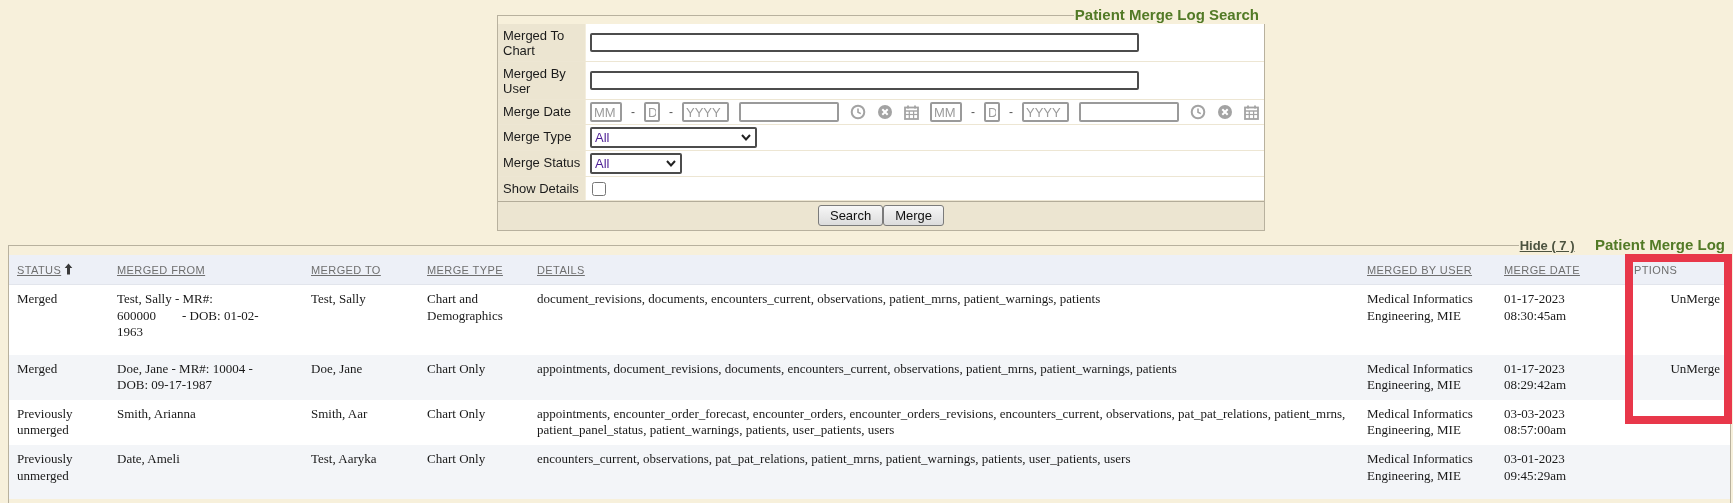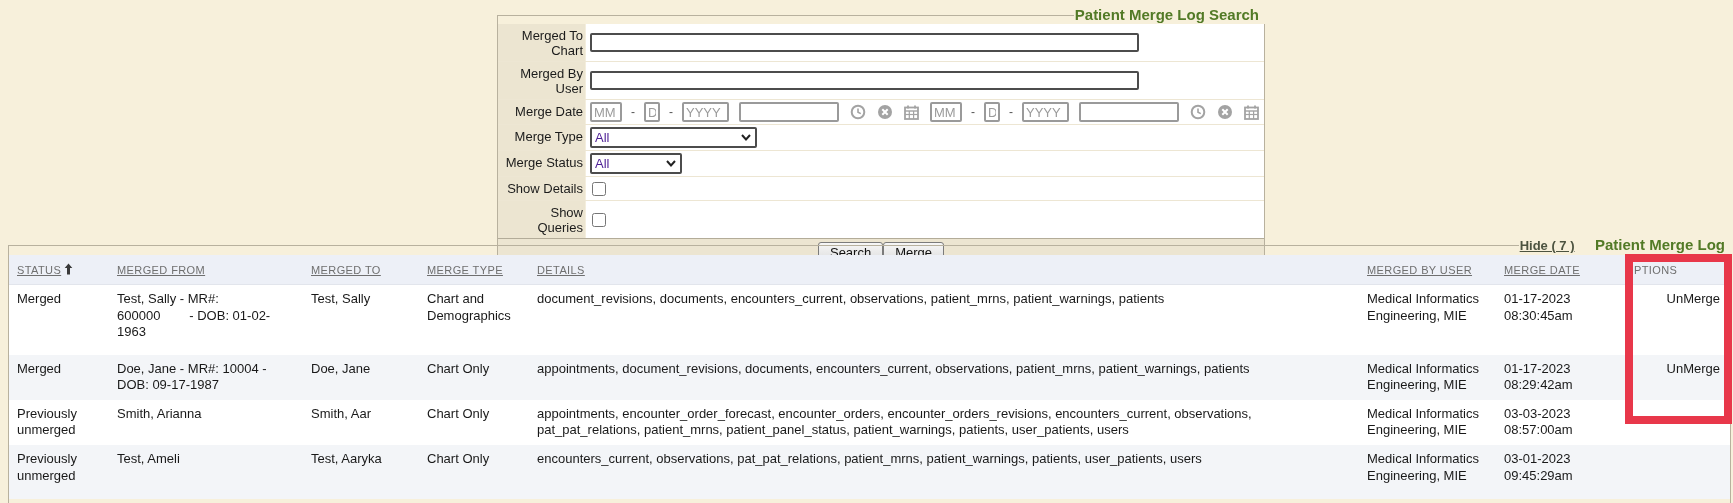--- a/index.html
+++ b/index.html
@@ -16,21 +16,21 @@
   #search-panel {
     position:absolute; left:497px; top:6px; width:737px;
     background:#f7f0db; padding:0;
   }
   #search-panel legend, #log-panel legend { margin-left:1px; padding:0 6px 0 1px;text-align:right; }
   .legend-title { color:#527a26; font-weight:bold; font-size:15px; }
   .form-table { background:#fff; }
   .form-row { display:flex; align-items:stretch; min-height:24px; border-bottom:1px solid #ede6d3; background:#fff; }
   .form-label {
     width:88px; flex:0 0 88px; background:#ece5d1; font-size:13px;
-    padding:4px 2px 3px 5px; color:#1b1b1b; border-right:1px solid #f4eedd;text-align:right;
+    padding:4px 2px 3px 5px; color:#1b1b1b; border-right:1px solid #f4eedd;
   }
   .form-field { flex:1; display:flex; align-items:center; padding:2px 4px; gap:10px; background:#fff; }
   .txt-wide {
     width:549px; height:19px; border:2px solid #4c4c4c; border-radius:2px;
     font-size:13px; padding:0 3px; font-family:inherit;
   }
   .txt-sm { height:20px; border:2px solid #9a9a9a; border-radius:2px; font-size:13px; padding:0 2px; color:#444; font-family:inherit; }
   .txt-sm::placeholder, .txt-wide::placeholder { color:#9b9b9b; }
   .w-mm { width:32px; } .w-dd { width:16px; } .w-yy { width:47px; } .w-time { width:100px; }
   .dash { color:#555; font-size:12px; margin:0 -1px; }
@@ -62,21 +62,21 @@
   #log-table th {
     background:#edf0f7; color:#6f6f6f; font-size:11px; font-weight:normal;
     text-align:left; padding:8px 4px 7px 8px; letter-spacing:0.4px; white-space:nowrap;
     border-bottom:1px solid #e2e5ec;
   }
   .th-link { text-decoration:underline; cursor:pointer; }
   .th-plain { text-decoration:none; }
   th.col-options, td.col-options { text-align:right; padding-right:16px; }
   #log-table td {
     font-size:13px; color:#191919; padding:6px 10px 6px 8px; vertical-align:top;
-    line-height:1.28; white-space:pre-wrap; overflow:hidden;
+    line-height:1.28; white-space:pre-wrap; overflow:hidden;font-family:Liberation Serif, serif;
   }
   tr.alt td { background:#f3f5f8; }
   .sort-icon { display:inline-block; vertical-align:-1px; margin-left:3px; }
   .unmerge-link { cursor:pointer; color:#191919; }
 
   
   #options-highlight {
     position:absolute; left:1625px; top:254px; width:107px; height:170px;
     border:8px solid #e8374a; z-index:5; pointer-events:none;
   }
@@ -198,26 +198,20 @@
         </div>
       </div>
 
       <div class="form-row">
         <div class="form-label">Show Details</div>
         <div class="form-field">
           <input type="checkbox" style="">
         </div>
       </div>
 
-      <div class="form-row" style="border-bottom:none;">
-        <div class="form-label">Show Queries</div>
-        <div class="form-field">
-          <input type="checkbox" style="">
-        </div>
-      </div>
 
       <div class="btn-row">
         <button class="btn">Search</button>
         <button class="btn">Merge</button>
       </div>
     </div>
   </fieldset>
 
   <fieldset id="log-panel">
     <legend>
@@ -279,21 +273,21 @@
           <td>Smith, Arianna</td>
           <td>Smith, Aar</td>
           <td>Chart Only</td>
           <td>appointments, encounter_order_forecast, encounter_orders, encounter_orders_revisions, encounters_current, observations, pat_pat_relations, patient_mrns, patient_panel_status, patient_warnings, patients, user_patients, users</td>
           <td>Medical Informatics Engineering, MIE</td>
           <td>03-03-2023 08:57:00am</td>
           <td class="col-options"></td>
         </tr>
         <tr class="alt">
           <td style="height:54px">Previously unmerged</td>
-          <td>Test, Ameli</td>
+          <td>Date, Ameli</td>
           <td>Test, Aaryka</td>
           <td>Chart Only</td>
           <td>encounters_current, observations, pat_pat_relations, patient_mrns, patient_warnings, patients, user_patients, users</td>
           <td>Medical Informatics Engineering, MIE</td>
           <td>03-01-2023 09:45:29am</td>
           <td class="col-options"></td>
         </tr>
       </tbody>
     </table>
   </fieldset>

